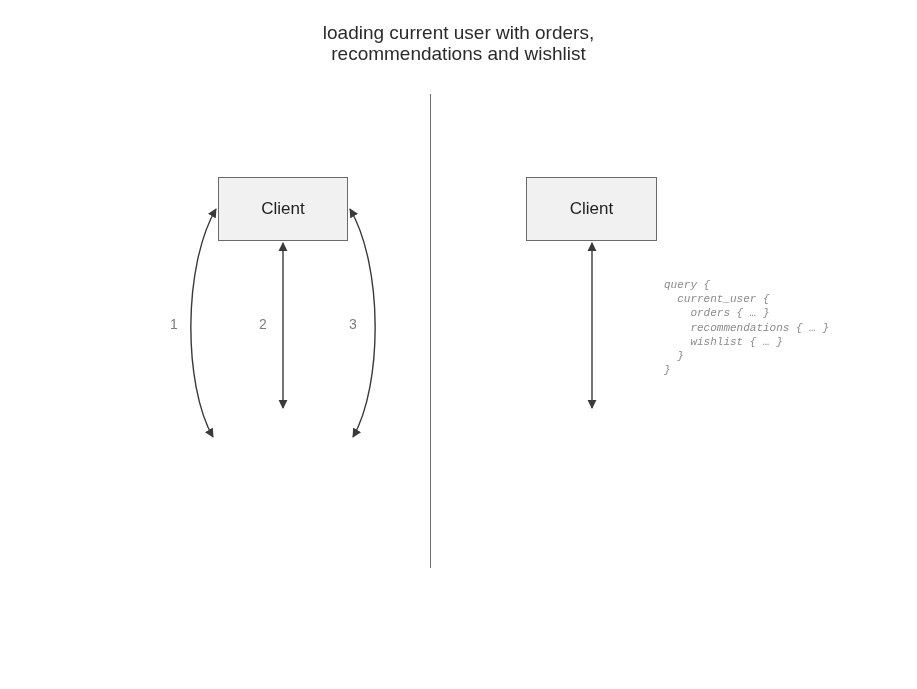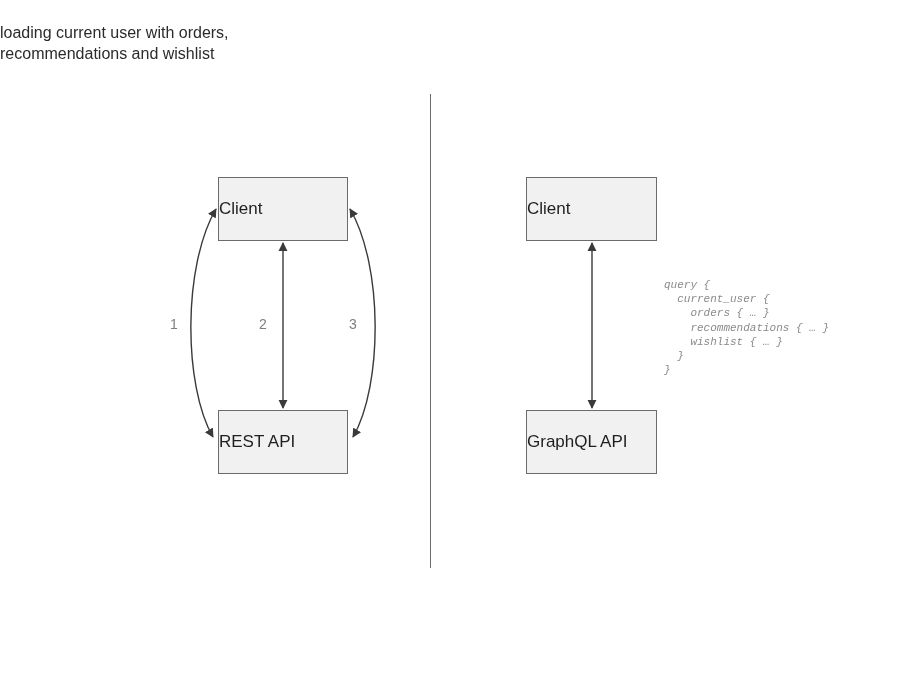--- a/index.html
+++ b/index.html
@@ -15,23 +15,23 @@
     overflow: hidden;
     font-family: "Liberation Sans", sans-serif;
   }
 
   
   #diagram-title {
     position: absolute;
     left: 0;
     top: 22px;
     width: 917px;
-    text-align: left;
+    text-align: center;
     font-family: "Liberation Sans", sans-serif;
-    font-size: 16px;
+    font-size: 19px;
     line-height: 21px;
     color: #2b2b2b;
     white-space: pre-line;
   }
 
   
   #divider {
     position: absolute;
     left: 430px;
     top: 94px;
@@ -41,20 +41,21 @@
   }
 
   
   .node-box {
     position: absolute;
     box-sizing: border-box;
     background: #f1f1f1;
     border: 1.6px solid #6b6b6b;
     display: flex;
     align-items: center;
+    justify-content: center;
     font-family: "Liberation Sans", sans-serif;
     font-size: 17px;
     color: #1f1f1f;
   }
   #rest-client-box  { left: 218px; top: 177px; width: 130px; height: 64px; }
   #rest-api-box     { left: 218px; top: 410px; width: 130px; height: 64px; }
   #gql-client-box   { left: 526px; top: 177px; width: 131px; height: 64px; }
   #gql-api-box      { left: 526px; top: 410px; width: 131px; height: 64px; }
 
   
@@ -105,35 +106,29 @@
   <div id="diagram-title">loading current user with orders,
 recommendations and wishlist</div>
 
   <div id="divider"></div>
 
 
   <div class="node-box" id="rest-client-box">
     <span>Client</span>
   </div>
 
-  <div class="node-box" id="rest-api-box">
-    <span>REST API</span>
-  </div>
 
   <div class="arrow-label" id="arrow-label-1">1</div>
   <div class="arrow-label" id="arrow-label-2">2</div>
   <div class="arrow-label" id="arrow-label-3">3</div>
 
   <div class="node-box" id="gql-client-box">
     <span>Client</span>
   </div>
 
-  <div class="node-box" id="gql-api-box">
-    <span>GraphQL API</span>
-  </div>
 
   <div class="code-block" id="graphql-query">query {
   current_user {
     orders { … }
     recommendations { … }
     wishlist { … }
   }
 }</div>
 
   <svg id="arrow-layer" viewBox="0 0 917 689" width="917" height="689">

